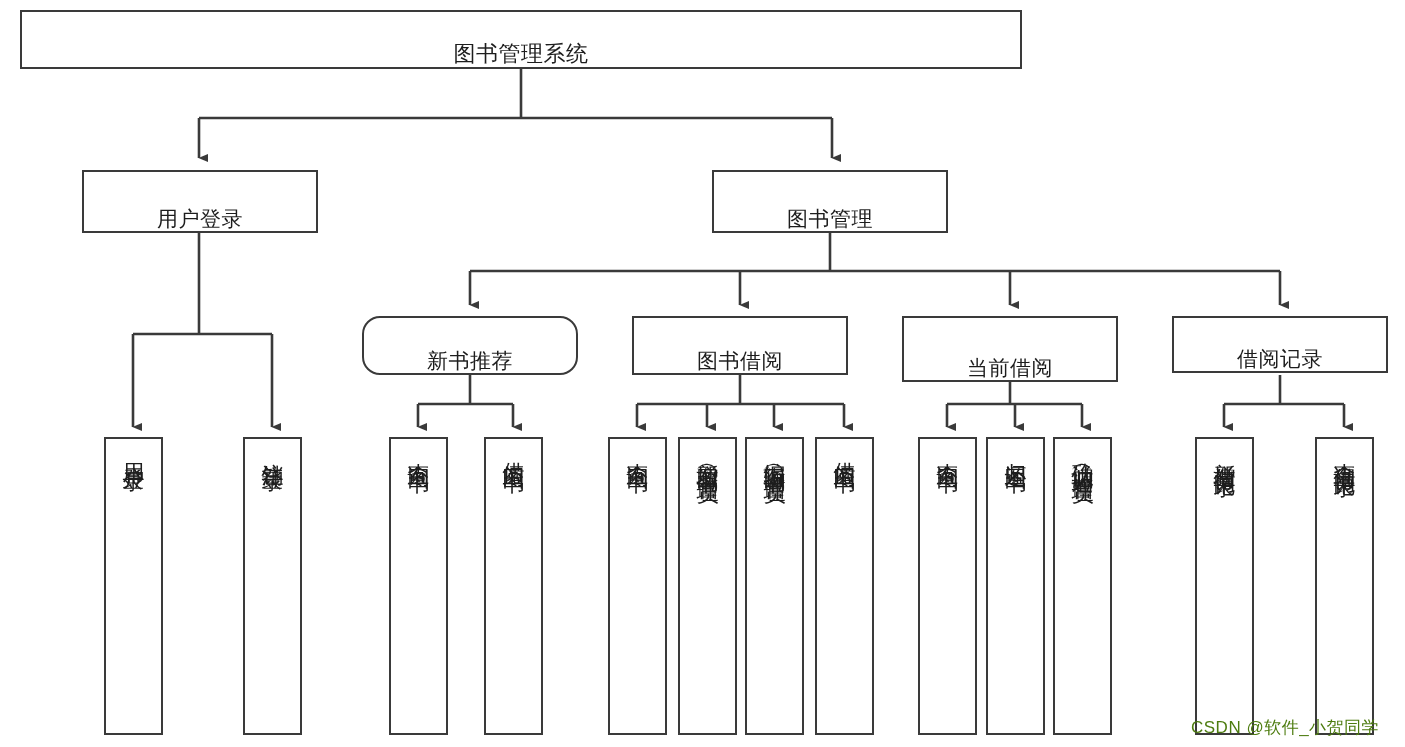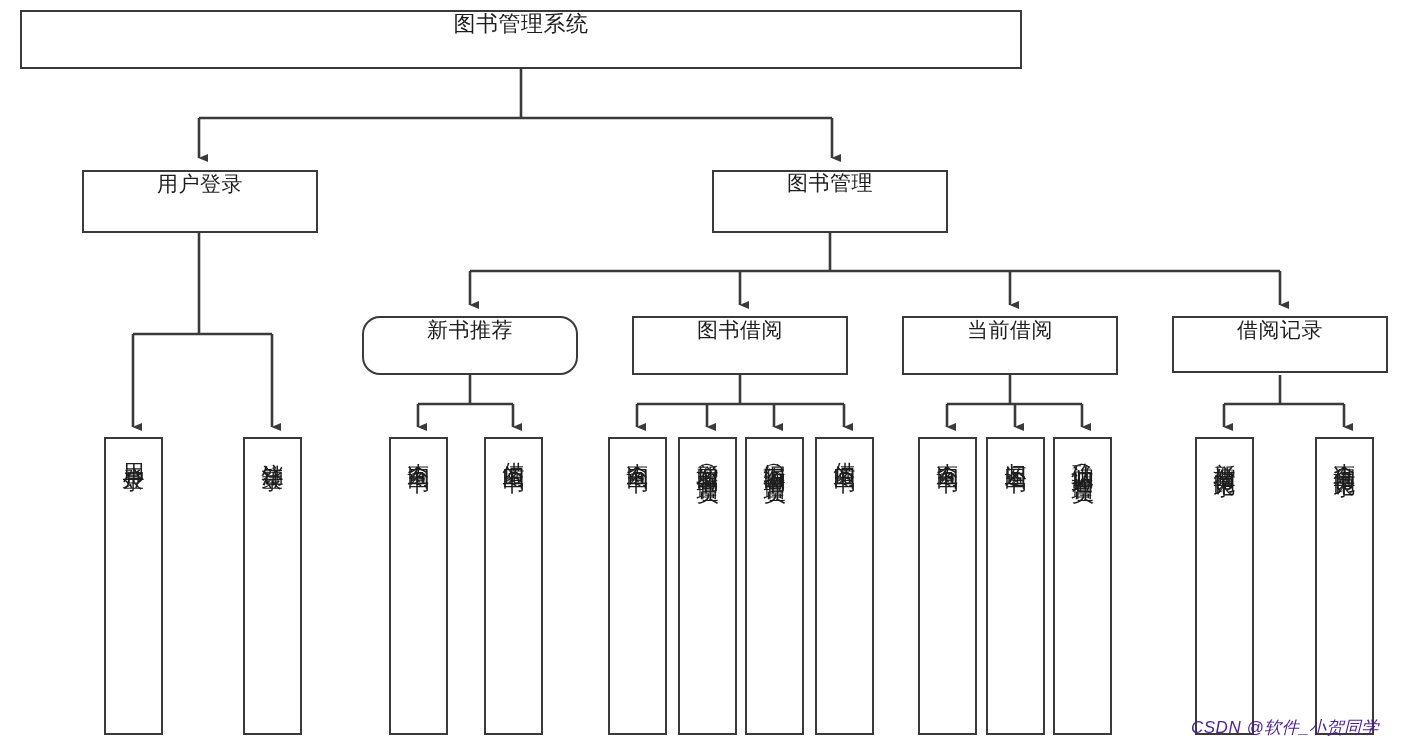--- a/index.html
+++ b/index.html
@@ -25,21 +25,21 @@
     width: 1405px;
     height: 747px;
     pointer-events: none;
   }
   .node {
     position: absolute;
     box-sizing: border-box;
     background: #ffffff;
     border: 2.5px solid #3a3a3a;
     display: flex;
-    align-items: flex-start;
+    align-items: flex-end;
     justify-content: center;
     color: #1d1d1d;
     z-index: 2;
   }
   .node .label {
     display: block;
     text-align: center;
     line-height: 1.12;
     letter-spacing: 0.5px;
   }
@@ -61,25 +61,24 @@
     writing-mode: vertical-rl;
     text-orientation: upright;
     font-size: 22px;
     line-height: 1.0;
     letter-spacing: 3px;
     white-space: nowrap;
   }
   .watermark {
     position: absolute;
     font-size: 17px;
-    color: #4c1d95;
+    color: #4d7c0f;
     white-space: nowrap;
     z-index: 5;
     letter-spacing: 0.5px;
-    font-style: italic;
   }
 </style>
 </head>
 <body>
 
 <div id="canvas">
 
   <svg id="edges" viewBox="0 0 1405 747" xmlns="http://www.w3.org/2000/svg">
     <defs>
       <marker id="arrowhead" markerWidth="9" markerHeight="10" refX="4.5" refY="9.4" orient="auto" markerUnits="userSpaceOnUse">
@@ -131,33 +130,33 @@
   </svg>
 
   <div class="node horiz root" style="left:20px; top:10px; width:1002px; height:59px;">
     <span class="label">图书管理系统</span>
   </div>
 
   <div class="node horiz" style="left:82px; top:170px; width:236px; height:63px;">
     <span class="label">用户登录</span>
   </div>
 
-  <div class="node horiz" style="left:712px; top:170px; width:236px; height:63px;font-family:Liberation Serif, serif;">
+  <div class="node horiz" style="left:712px; top:170px; width:236px; height:63px;">
     <span class="label">图书管理</span>
   </div>
 
   <div class="node horiz" style="left:362px; top:316px; width:216px; height:59px;border-radius:18px;">
     <span class="label">新书推荐</span>
   </div>
 
   <div class="node horiz" style="left:632px; top:316px; width:216px; height:59px;">
     <span class="label">图书借阅</span>
   </div>
 
-  <div class="node horiz" style="left:902px; top:316px; width:216px; height:59px;">
+  <div class="node horiz" style="left:902px; top:316px; width:216px; height:66px;">
     <span class="label">当前借阅</span>
   </div>
 
   <div class="node horiz" style="left:1172px; top:316px; width:216px; height:57px;">
     <span class="label">借阅记录</span>
   </div>
 
   <div class="node vert" style="left:104px; top:437px; width:59px; height:298px;">
     <span class="label">用户登录</span>
   </div>

